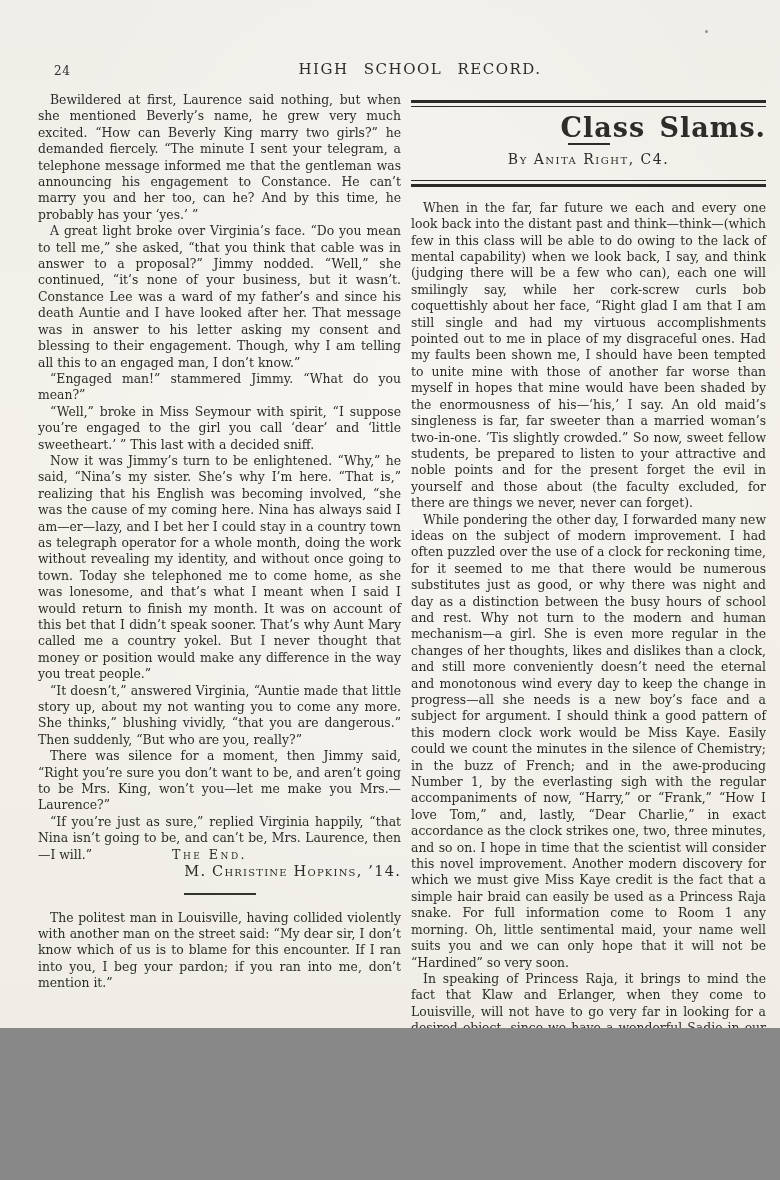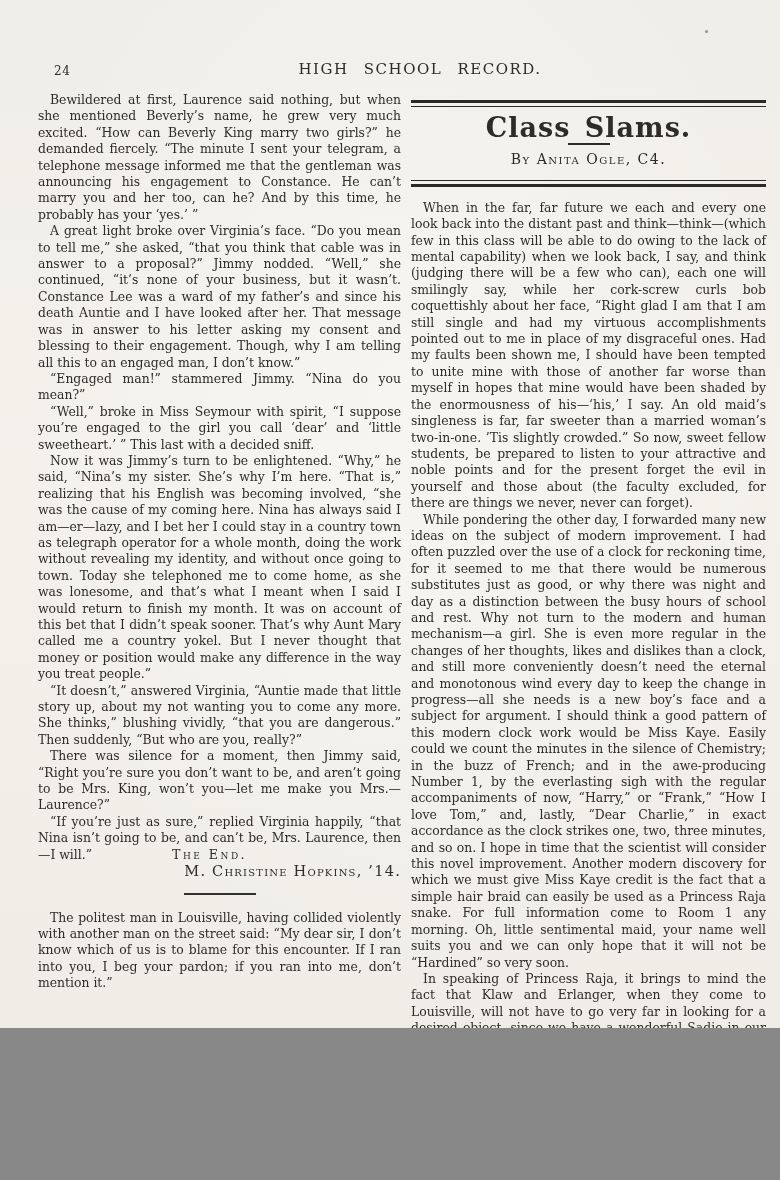--- a/index.html
+++ b/index.html
@@ -62,21 +62,21 @@
     border-top:3px solid #2b2a26;
     border-bottom:1px solid #2b2a26;
   }
   .rule-double-bottom{
     height:3px;
     border-top:1px solid #2b2a26;
     border-bottom:3px solid #2b2a26;
   }
   .article-title{
     margin:13px 0 0 0;
-    text-align:center;
+    text-align:right;
     font-size:27px;
     font-weight:bold;
     letter-spacing:1px;
     word-spacing:4px;
     text-indent:0;
   }
   .title-dash{
     width:42px;height:0;
     border:none;border-top:2px solid #2b2a26;
     margin:7px auto 6px auto;
@@ -104,38 +104,38 @@
 <div class="page">
 
   <div class="page-number">24</div>
   <div class="journal-header">HIGH SCHOOL RECORD.</div>
 
   <div class="col col-left">
     <div>
 
     <p class="par">Bewildered at first, Laurence said nothing, but when she mentioned Beverly’s name, he grew very much excited.  “How can Beverly King marry two girls?” he demanded fiercely.  “The minute I sent your telegram, a telephone message informed me that the gentleman was announcing his engagement to Constance.  He can’t marry you and her too, can he?  And by this time, he probably has your ‘yes.’ ”</p>
         <p class="par">A great light broke over Virginia’s face.  “Do you mean to tell me,” she asked, “that you think that cable was in answer to a proposal?”  Jimmy nodded.  “Well,” she continued, “it’s none of your business, but it wasn’t.  Constance Lee was a ward of my father’s and since his death Auntie and I have looked after her.  That message was in answer to his letter asking my consent and blessing to their engagement.  Though, why I am telling all this to an engaged man, I don’t know.”</p>
-        <p class="par">“Engaged man!” stammered Jimmy.  “Nina do you mean?”</p>
+        <p class="par">“Engaged man!” stammered Jimmy.  “What do you mean?”</p>
         <p class="par">“Well,” broke in Miss Seymour with spirit, “I suppose you’re engaged to the girl you call ‘dear’ and ‘little sweetheart.’ ”  This last with a decided sniff.</p>
         <p class="par">Now it was Jimmy’s turn to be enlightened.  “Why,” he said, “Nina’s my sister.  She’s why I’m here.  “That is,” realizing that his English was becoming involved, “she was the cause of my coming here.  Nina has always said I am—er—lazy, and I bet her I could stay in a country town as telegraph operator for a whole month, doing the work without revealing my identity, and without once going to town.  Today she telephoned me to come home, as she was lonesome, and that’s what I meant when I said I would return to finish my month.  It was on account of this bet that I didn’t speak sooner.  That’s why Aunt Mary called me a country yokel.  But I never thought that money or position would make any difference in the way you treat people.”</p>
         <p class="par">“It doesn’t,” answered Virginia, “Auntie made that little story up, about my not wanting you to come any more.  She thinks,” blushing vividly, “that you are dangerous.”  Then suddenly, “But who are you, really?”</p>
         <p class="par">There was silence for a moment, then Jimmy said, “Right you’re sure you don’t want to be, and aren’t going to be Mrs. King, won’t you—let me make you Mrs.—Laurence?”</p>
       </div>
     <p class="par end-line"><span>“If you’re just as sure,” replied Virginia happily, “that Nina isn’t going to be, and can’t be, Mrs. Laurence, then—I will.”</span><span class="the-end">The End.</span></p>
     <p class="par author-byline">M. Christine Hopkins, ’14.</p>
     <hr class="section-divider">
     <p class="par">The politest man in Louisville, having collided violently with another man on the street said:  “My dear sir, I don’t know which of us is to blame for this encounter.  If I ran into you, I beg your pardon; if you ran into me, don’t mention it.”</p>
   </div>
 
   <div class="col col-right">
     <div class="article-header">
       <div class="rule-double-top"></div>
       <p class="article-title">Class Slams.</p>
       <hr class="title-dash">
-      <p class="article-byline">By Anita Ogle, C4.</p>
+      <p class="article-byline">By Anita Right, C4.</p>
       <div class="rule-double-bottom"></div>
     </div>
     <div>
 
     <p class="par">When in the far, far future we each and every one look back into the distant past and think—think—(which few in this class will be able to do owing to the lack of mental capability) when we look back, I say, and think (judging there will be a few who can), each one will smilingly say, while her cork-screw curls bob coquettishly about her face, “Right glad I am that I am still single and had my virtuous accomplishments pointed out to me in place of my disgraceful ones.  Had my faults been shown me, I should have been tempted to unite mine with those of another far worse than myself in hopes that mine would have been shaded by the enormousness of his—‘his,’ I say.  An old maid’s singleness is far, far sweeter than a married woman’s two-in-one.  ’Tis slightly crowded.”  So now, sweet fellow students, be prepared to listen to your attractive and noble points and for the present forget the evil in yourself and those about (the faculty excluded, for there are things we never, never can forget).</p>
         <p class="par">While pondering the other day, I forwarded many new ideas on the subject of modern improvement.  I had often puzzled over the use of a clock for reckoning time, for it seemed to me that there would be numerous substitutes just as good, or why there was night and day as a distinction between the busy hours of school and rest.  Why not turn to the modern and human mechanism—a girl.  She is even more regular in the changes of her thoughts, likes and dislikes than a clock, and still more conveniently doesn’t need the eternal and monotonous wind every day to keep the change in progress—all she needs is a new boy’s face and a subject for argument.  I should think a good pattern of this modern clock work would be Miss Kaye.  Easily could we count the minutes in the silence of Chemistry; in the buzz of French; and in the awe-producing Number 1, by the everlasting sigh with the regular accompaniments of now, “Harry,” or “Frank,” “How I love Tom,” and, lastly, “Dear Charlie,” in exact accordance as the clock strikes one, two, three minutes, and so on.  I hope in time that the scientist will consider this novel improvement.  Another modern discovery for which we must give Miss Kaye credit is the fact that a simple hair braid can easily be used as a Princess Raja snake.  For full information come to Room 1 any morning.  Oh, little sentimental maid, your name well suits you and we can only hope that it will not be “Hardined” so very soon.</p>
         <p class="par">In speaking of Princess Raja, it brings to mind the fact that Klaw and Erlanger, when they come to Louisville, will not have to go very far in looking for a desired object, since we have a wonderful Sadie in our midst.  Ask the German division.</p>
         <p class="par">Leaving this old building makes us sad and we hope and always will hope or wish, that those who are near</p>
       </div>
   </div>

